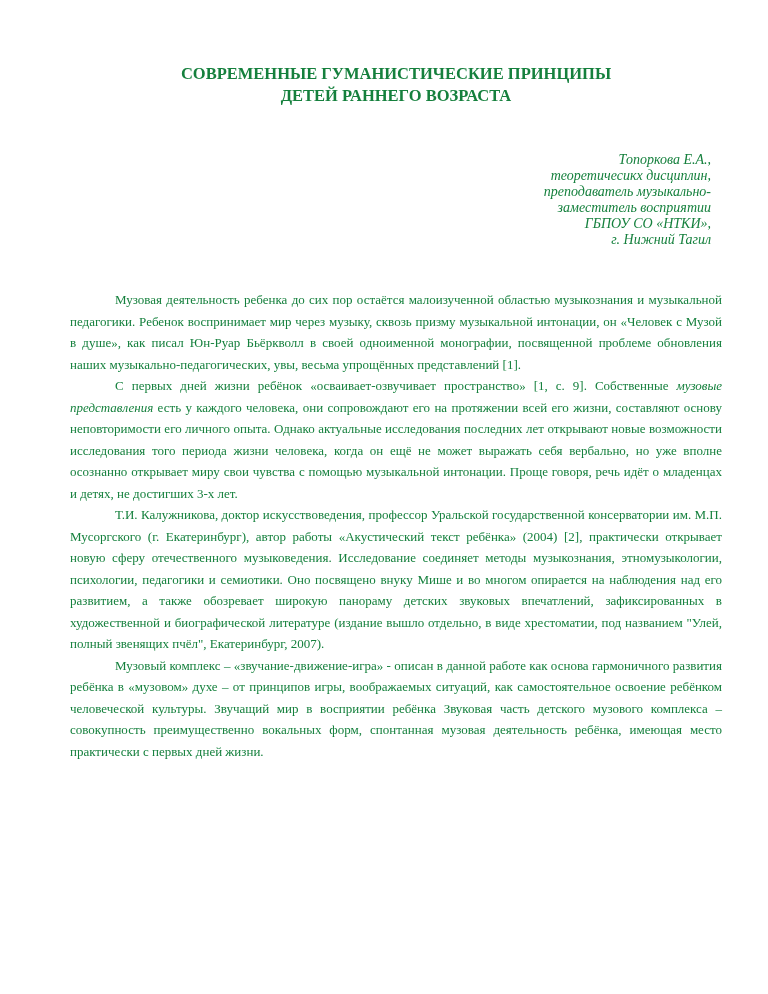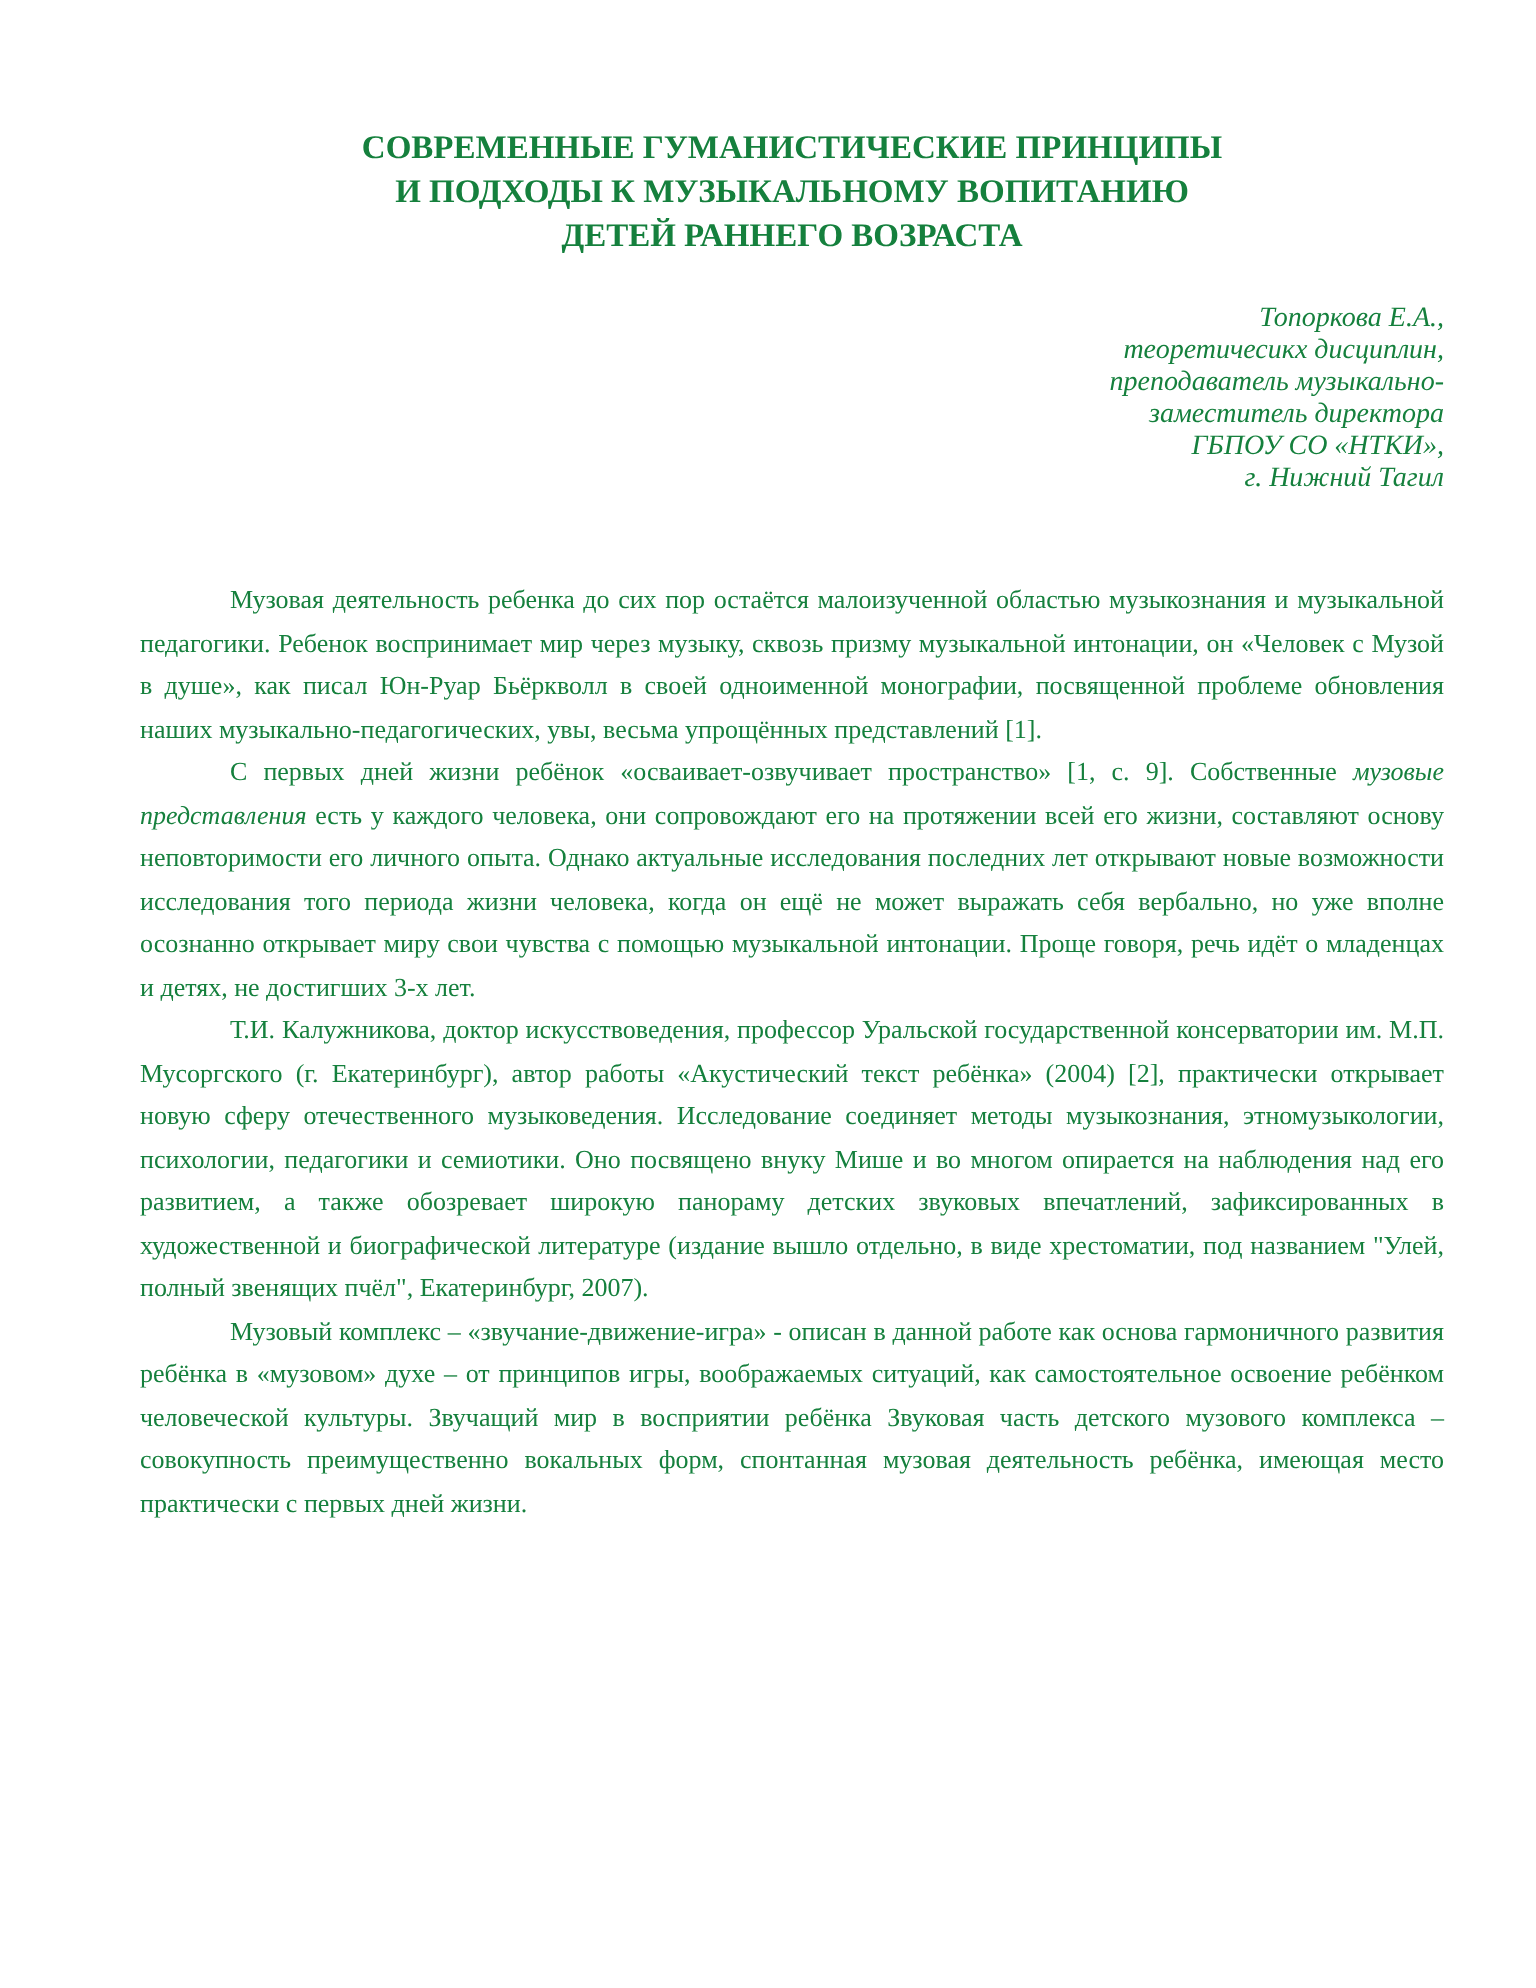--- a/index.html
+++ b/index.html
@@ -23,21 +23,21 @@
     left: 59px;
     width: 652px;
     text-align: center;
     font-weight: bold;
     font-size: 16.5px;
     line-height: 22px;
   }
   .author-block {
     position: absolute;
     top: 152px;
-    left: 59px;
+    left: 48px;
     width: 652px;
     text-align: right;
     font-style: italic;
     font-size: 14px;
     line-height: 15.9px;
   }
   .doc-body {
     position: absolute;
     top: 289px;
     left: 59px;
@@ -53,29 +53,28 @@
   }
   .italic { font-style: italic; }
 </style>
 </head>
 <body>
 
 <div class="page">
 
   <div class="doc-title">
     <div>СОВРЕМЕННЫЕ ГУМАНИСТИЧЕСКИЕ ПРИНЦИПЫ</div>
-    <div>И ПОДХОДЫ К МУЗЫКАЛЬНОМУ ВОПИТАНИЮ</div>
     <div>ДЕТЕЙ РАННЕГО ВОЗРАСТА</div>
   </div>
 
   <div class="author-block">
     <div>Топоркова Е.А.,</div>
     <div>теоретичесикх дисциплин,</div>
     <div>преподаватель музыкально-</div>
-    <div>заместитель директора</div>
+    <div>заместитель восприятии</div>
     <div>ГБПОУ СО «НТКИ»,</div>
     <div>г. Нижний Тагил</div>
   </div>
 
   <div class="doc-body">
     <p>Музовая деятельность ребенка до сих пор остаётся малоизученной областью музыкознания и музыкальной педагогики. Ребенок воспринимает мир через музыку, сквозь призму музыкальной интонации, он «Человек с Музой в душе», как писал Юн-Руар Бьёркволл в своей одноименной монографии, посвященной проблеме обновления наших музыкально-педагогических, увы, весьма упрощённых представлений [1].</p>
     <p><span>С первых дней жизни ребёнок «осваивает-озвучивает пространство» [1, с. 9]. Собственные </span><span class="italic">музовые представления</span><span> есть у каждого человека, они сопровождают его на протяжении всей его жизни, составляют основу неповторимости его личного опыта. Однако актуальные исследования последних лет открывают новые возможности исследования того периода жизни человека, когда он ещё не может выражать себя вербально, но уже вполне осознанно открывает миру свои чувства с помощью музыкальной интонации. Проще говоря, речь идёт о младенцах и детях, не достигших 3-х лет.</span></p>
     <p>Т.И. Калужникова, доктор искусствоведения, профессор Уральской государственной консерватории им. М.П. Мусоргского (г. Екатеринбург), автор работы «Акустический текст ребёнка» (2004) [2], практически открывает новую сферу отечественного музыковедения. Исследование соединяет методы музыкознания, этномузыкологии, психологии, педагогики и семиотики. Оно посвящено внуку Мише и во многом опирается на наблюдения над его развитием, а также обозревает широкую панораму детских звуковых впечатлений, зафиксированных в художественной и биографической литературе (издание вышло отдельно, в виде хрестоматии, под названием "Улей, полный звенящих пчёл", Екатеринбург, 2007).</p>
     <p>Музовый комплекс – «звучание-движение-игра» - описан в данной работе как основа гармоничного развития ребёнка в «музовом» духе – от принципов игры, воображаемых ситуаций, как самостоятельное освоение ребёнком человеческой культуры. Звучащий мир в восприятии ребёнка Звуковая часть детского музового комплекса – совокупность преимущественно вокальных форм, спонтанная музовая деятельность ребёнка, имеющая место практически с первых дней жизни.</p>
   </div>

